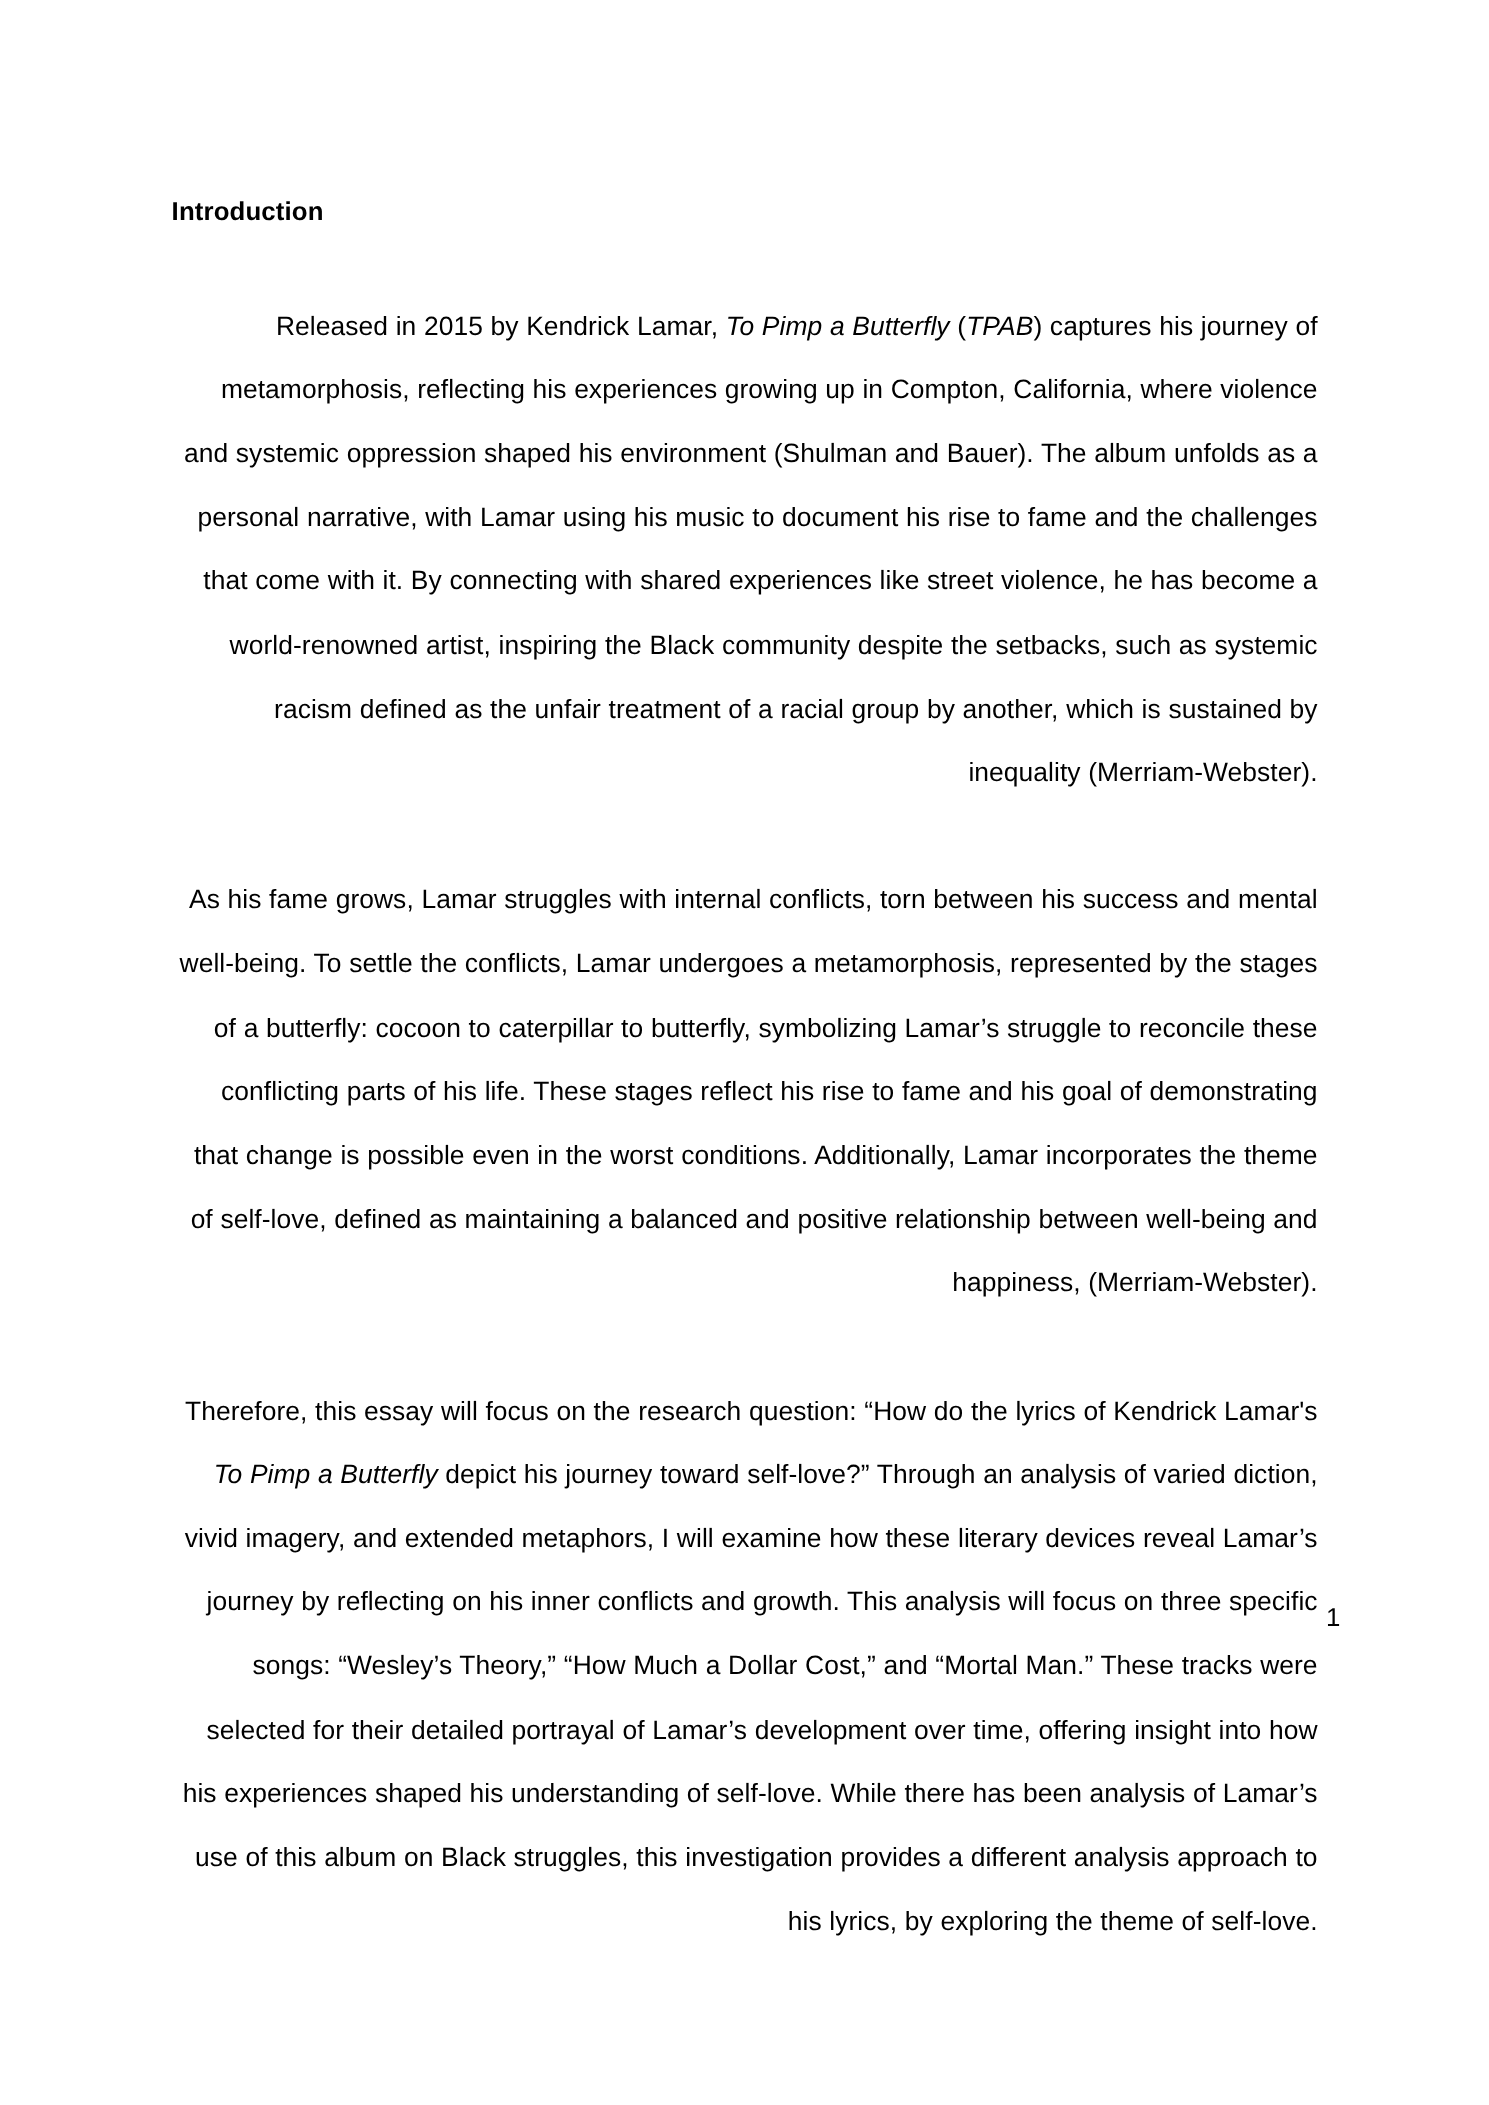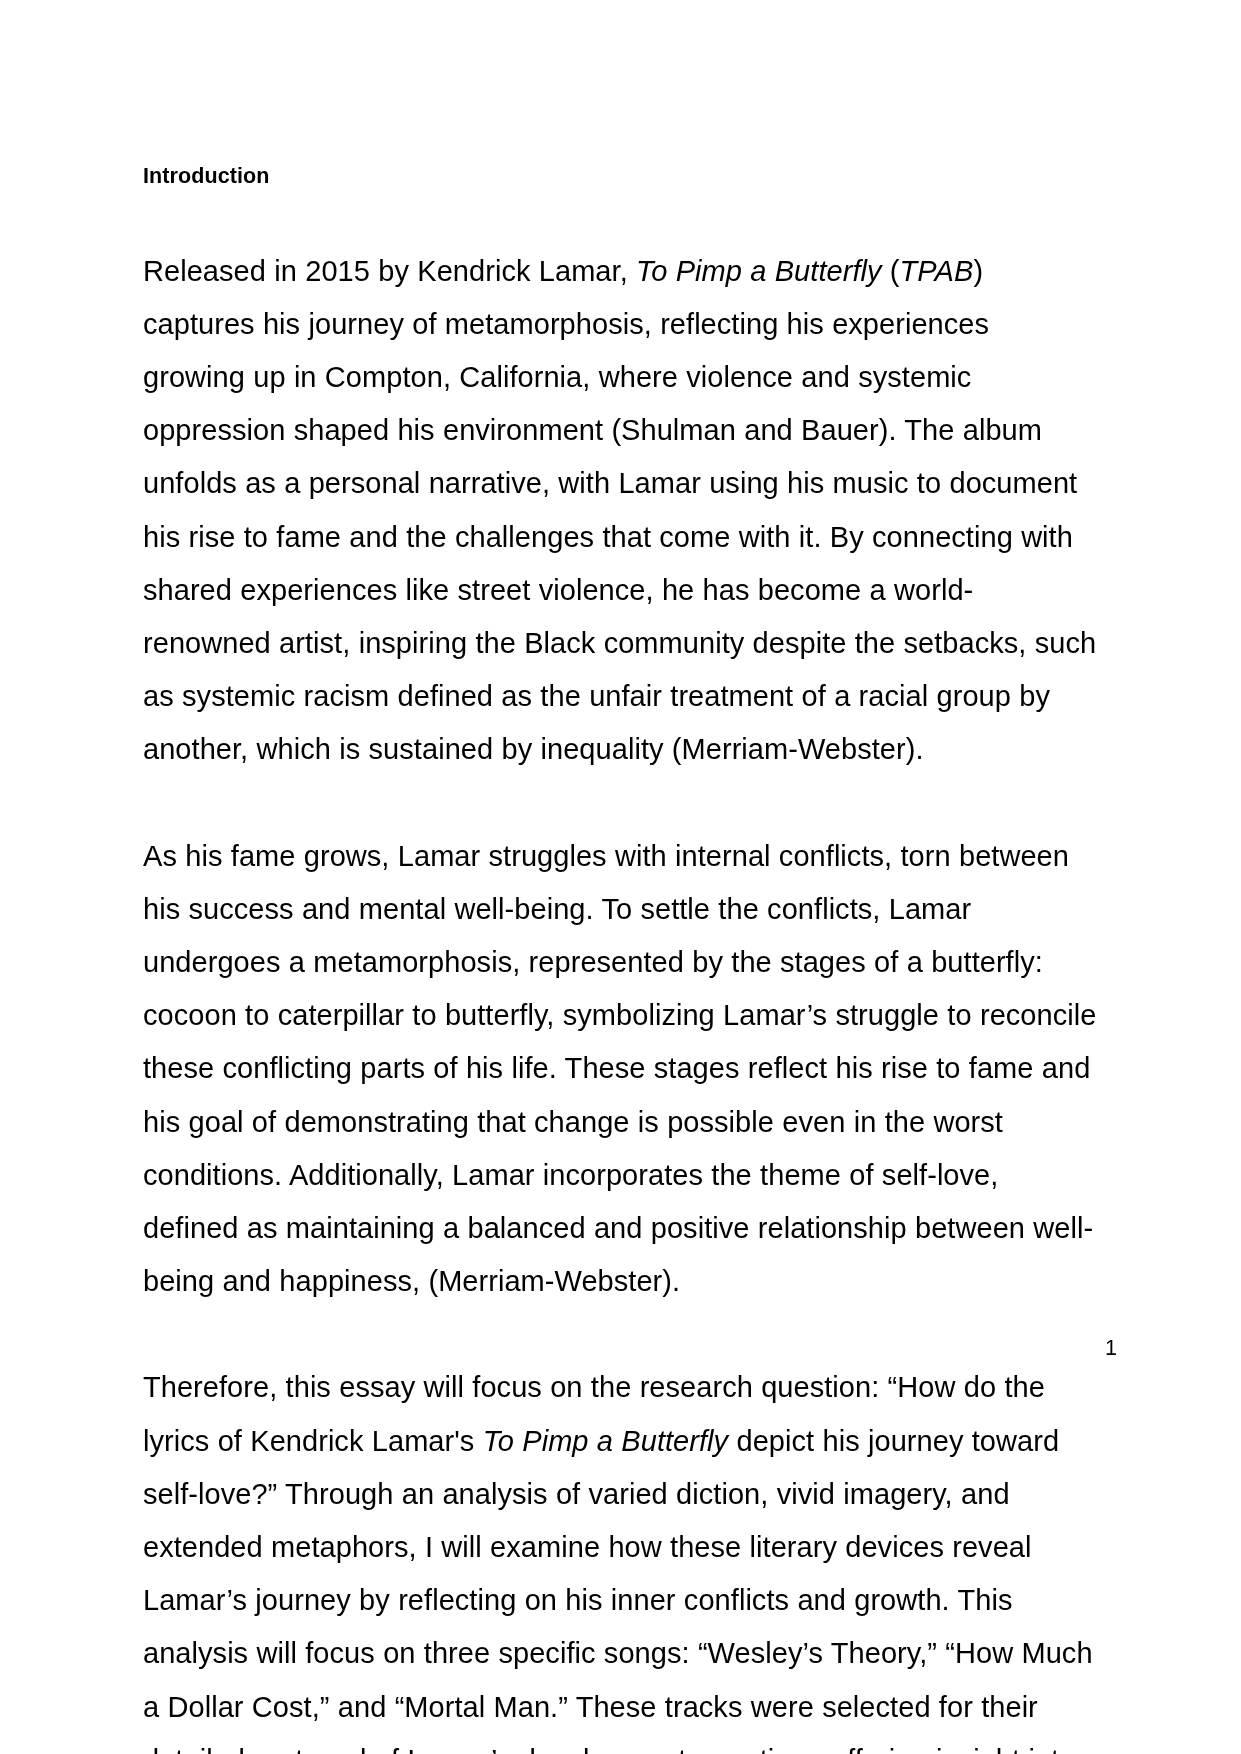--- a/index.html
+++ b/index.html
@@ -30,24 +30,24 @@
     width: 955px;
   }
   .doc-heading {
     font-size: 21.5px;
     font-weight: bold;
     line-height: 1.0;
     margin: 0 0 0 0;
     letter-spacing: 0.1px;
   }
   .para {
-    font-size: 29px;
+    font-size: 22px;
     line-height: 53.2px;
     margin: 0;
-    text-align: left;
+    text-align: right;
     letter-spacing: 0.05px;
     word-spacing: 0.2px;
   }
   .spacer-heading { height: 57px; }
   .spacer-para { height: 53px; }
   .para i, .para em {
     font-style: italic;
   }
   .page-number {
     position: absolute;

